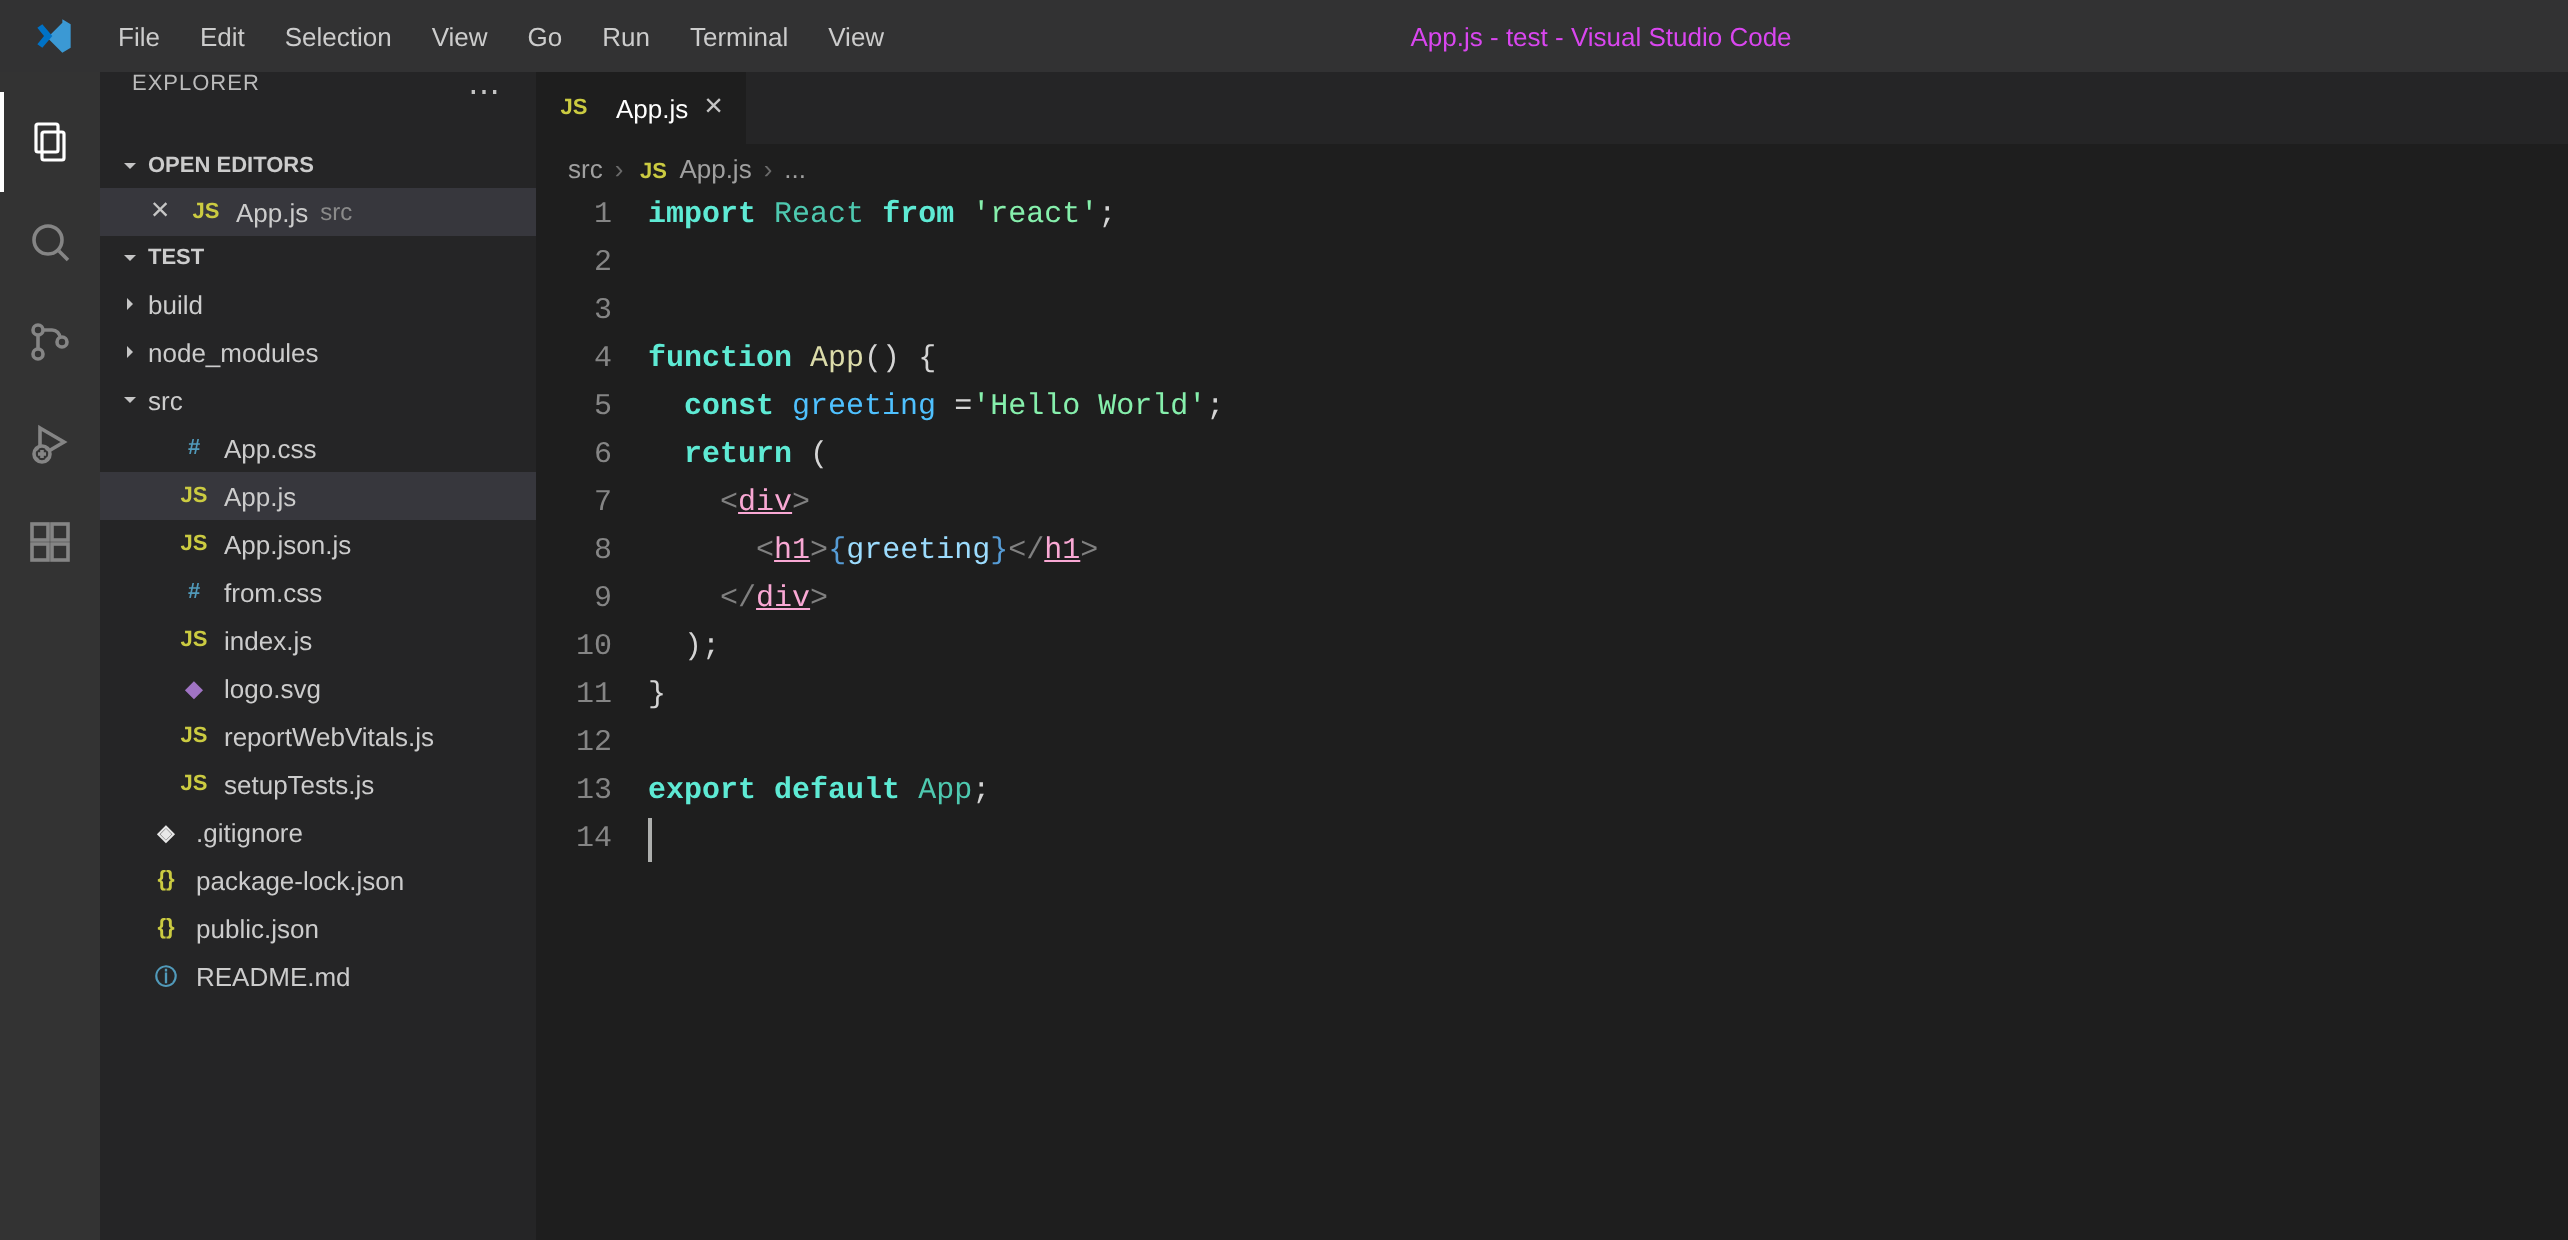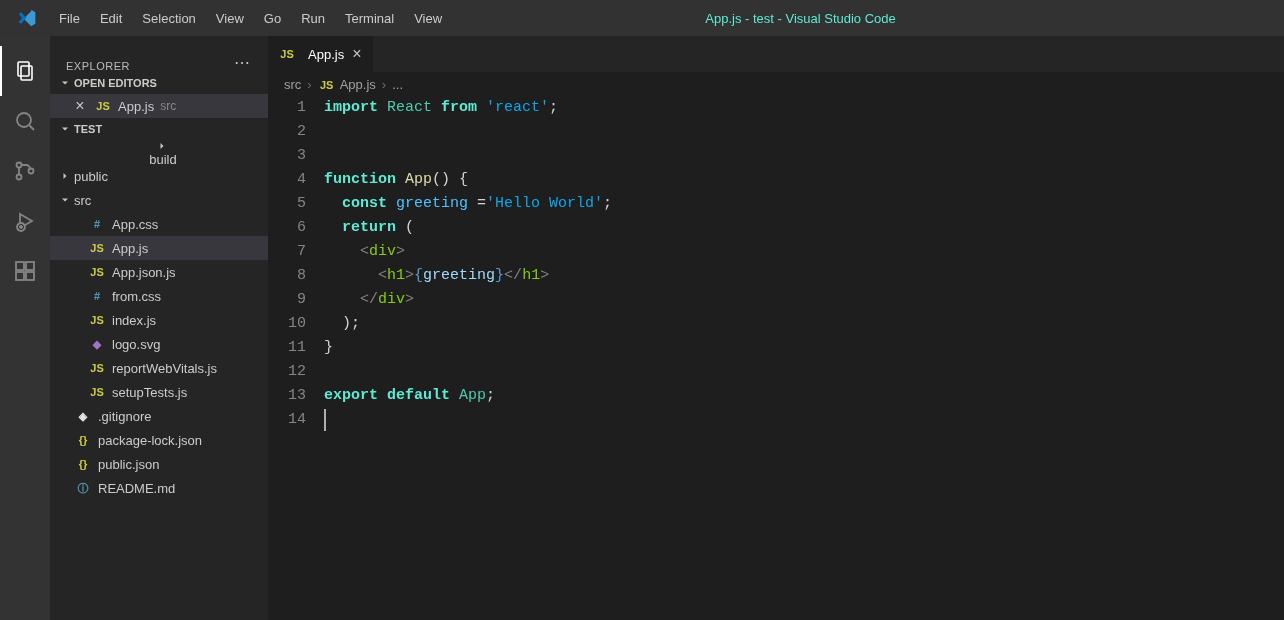--- a/index.html
+++ b/index.html
@@ -20,21 +20,21 @@
     background: #323233;
     display: flex;
     align-items: center;
     padding: 0 15px;
     color: #cccccc;
     font-size: 13px;
   }
   .titlebar .vscode-logo { width: 24px; height: 24px; margin-right: 10px; display:flex;align-items:center;justify-content:center;}
   .titlebar .menu { display: flex; gap: 0; }
   .titlebar .menu .menu-item { padding: 4px 10px; cursor: default; }
-  .titlebar .title { flex: 1; text-align: center; color: #5eead4; padding-right:120px; }
+  .titlebar .title { flex: 1; text-align: center; color: #d946ef; padding-right:120px; }
   
   .main {
     flex: 1;
     display: flex;
     overflow: hidden;
   }
   
   .activitybar {
     width: 50px;
     background: #333333;
@@ -66,21 +66,21 @@
   .sidebar {
     width: 218px;
     background: #252526;
     display: flex;
     flex-direction: column;
     font-size: 13px;
   }
   .sidebar-header {
     height: 36px;
     display: flex;
-    align-items: flex-end;
+    align-items: flex-start;
     justify-content: space-between;
     padding: 0 16px;
     font-size: 11px;
     letter-spacing: 0.5px;
     color: #bbbbbb;
     text-transform: uppercase;
   }
   .sidebar-header .dots { color: #c5c5c5; font-size: 16px; letter-spacing: 2px; cursor:pointer;}
   .section-title {
     display: flex;
@@ -183,25 +183,25 @@
   .gutter .ln { height: 24px; }
   .code {
     flex: 1;
     position: relative;
     white-space: pre;
   }
   .code-line { height: 24px; }
   .tk-kw { color: #5eead4; font-weight: bold; }
   .tk-type { color: #4ec9b0; text-align: center; }
   .tk-fn { color: #dcdcaa; }
-  .tk-str { color: #0ea5e9; }
+  .tk-str { color: #86efac; }
   .tk-var { color: #9cdcfe; }
   .tk-const { color: #4fc1ff; }
   .tk-tag { color: #808080; }
-  .tk-tagname { color: #84cc16; }
+  .tk-tagname { color: #f9a8d4; text-decoration: underline; }
   .tk-brace { color: #569cd6; }
   .tk-pn { color: #d4d4d4; }
   .tk-default { color: #d4d4d4; }
   .cursor-line { width:2px; height:22px; background:#aeafad; display:inline-block; vertical-align:middle; margin-top:1px;}
 </style>
 </head>
 <body>
 
 <div class="titlebar">
   <div class="vscode-logo">
@@ -289,35 +289,35 @@
 
     <div class="section-title">
       <span class="chev">
         <svg viewBox="0 0 16 16" width="12" height="12" fill="currentColor">
             <path d="M4 6l4 4 4-4z"></path>
           </svg>
       </span>
       <span>TEST</span>
     </div>
     <div class="tree" id="tree">
-        <div class="tree-row" style="padding-left: 8px; flex-direction: column;">
+        <div class="tree-row" style="padding-left: 8px;">
           <span class="twisty">
             <svg viewBox="0 0 16 16" width="12" height="12" fill="currentColor">
               <path d="M6 4l4 4-4 4z"></path>
             </svg>
           </span>
           <span>build</span>
         </div>
         <div class="tree-row" style="padding-left: 8px;">
           <span class="twisty">
             <svg viewBox="0 0 16 16" width="12" height="12" fill="currentColor">
               <path d="M6 4l4 4-4 4z"></path>
             </svg>
           </span>
-          <span>public</span>
+          <span>node_modules</span>
         </div>
         <div class="tree-row" style="padding-left: 8px;">
           <span class="twisty">
             <svg viewBox="0 0 16 16" width="12" height="12" fill="currentColor">
               <path d="M4 6l4 4 4-4z"></path>
             </svg>
           </span>
           <span>src</span>
         </div>
         <div class="tree-row" style="padding-left: 22px;">

